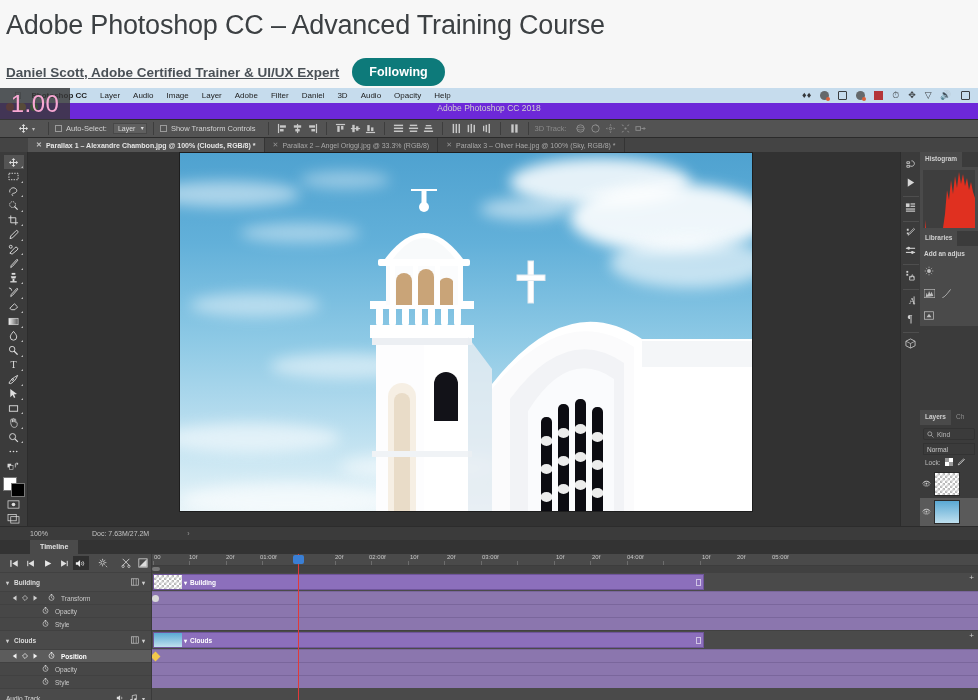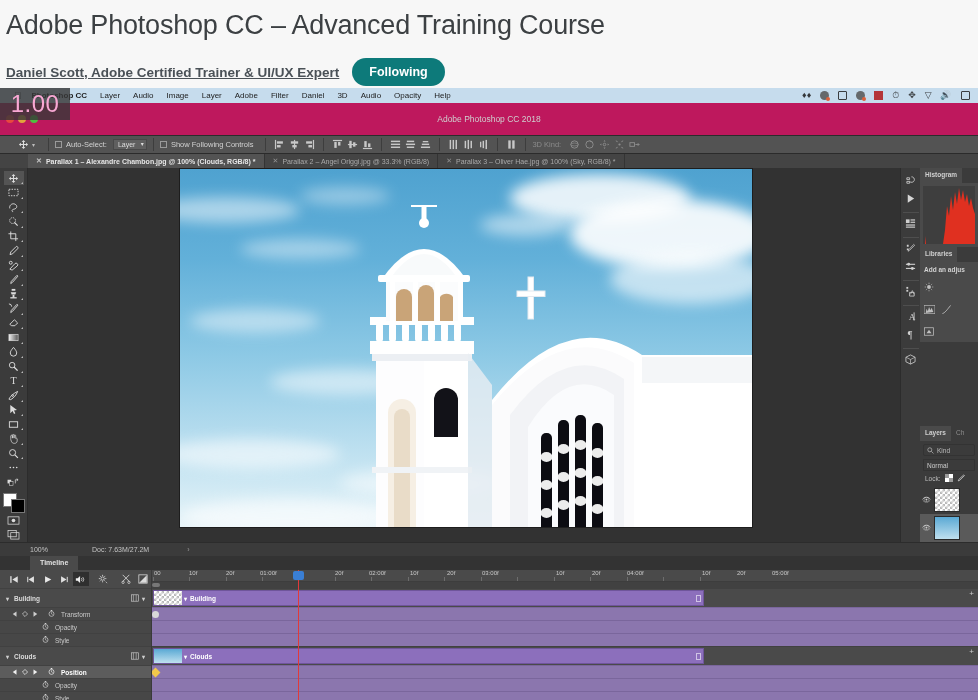--- a/index.html
+++ b/index.html
@@ -41,22 +41,22 @@
   #menubar-spacer { flex: 1; }
   #mac-status { display: flex; align-items: center; gap: 9px; margin-right: 4px; }
   .sysicon { font-size: 9px; line-height: 1; opacity: .85; display: inline-block; }
   .sysicon.box { width: 9px; height: 9px; border: 1.2px solid #222; border-radius: 1px; }
   .sysicon.red { width: 9px; height: 9px; background: #b01818; }
   .sysicon.orange { width: 9px; height: 9px; border-radius:50%; background:#555; position:relative;}
   .sysicon.orange::after{content:"";position:absolute;right:-1px;bottom:-1px;width:4px;height:4px;border-radius:50%;background:#e04a1c;}
 
   
   #ps-titlebar {
-    height: 33px; background: #be185d; position: relative;
-    display: flex; align-items: center; border-bottom: 1px solid #2c2c2c;
+    height: 17px; background: #6d28d9; position: relative;
+    display: flex; border-bottom: 1px solid #2c2c2c;
   }
   #traffic { display: flex; gap: 4px; margin-left: 6px; }
   #traffic i { width: 8px; height: 8px; border-radius: 50%; display: block; }
   #traffic .r { background: #e8483e; } #traffic .y { background: #e2a33c; } #traffic .g { background: #4fbf3f; }
   #ps-window-title {
     position: absolute; left: 0; right: 0; text-align: center;
     font-size: 8.5px; color: #cfcfcf; pointer-events: none;
   }
 
   
@@ -305,21 +305,21 @@
           <path d="M6 1 L8 3.2 H6.6 V5.4 H8.8 V4 L11 6 L8.8 8 V6.6 H6.6 V8.8 H8 L6 11 L4 8.8 H5.4 V6.6 H3.2 V8 L1 6 L3.2 4 V5.4 H5.4 V3.2 H4 Z" fill="#ddd"></path>
         </svg>
     </span>
     <span class="opt-chev">▾</span>
     <span class="vsep"></span>
     <span class="opt-check"></span>
     <span class="opt-label">Auto-Select:</span>
     <span class="opt-select">Layer</span>
     <span class="vsep"></span>
     <span class="opt-check"></span>
-    <span class="opt-label">Show Following Controls</span>
+    <span class="opt-label">Show Transform Controls</span>
     <span class="vsep"></span>
     <span class="align-ic">
         <svg width="11" height="11" viewBox="0 0 12 12">
           <rect x="1" y="1" width="1.3" height="10" fill="#ddd"></rect>
           <rect x="3.2" y="2.5" width="6.5" height="2.6" fill="#ddd"></rect>
           <rect x="3.2" y="6.6" width="4" height="2.6" fill="#ddd"></rect>
         </svg>
       </span>
     <span class="align-ic">
         <svg width="11" height="11" viewBox="0 0 12 12">
@@ -402,21 +402,21 @@
         </svg>
       </span>
     <span class="vsep"></span>
     <span class="align-ic">
         <svg width="11" height="11" viewBox="0 0 12 12">
           <rect x="2.5" y="1.5" width="2.6" height="9" fill="#ddd"></rect>
           <rect x="6.8" y="1.5" width="2.6" height="9" fill="#ddd"></rect>
         </svg>
       </span>
     <span class="vsep"></span>
-    <span class="opt-label dim">3D Kind:</span>
+    <span class="opt-label dim">3D Track:</span>
     <span class="align-ic dim">
         <svg width="11" height="11" viewBox="0 0 12 12">
           <circle cx="6" cy="6" r="4" fill="none" stroke="#ddd" stroke-width="1"></circle>
           <ellipse cx="6" cy="6" rx="4" ry="1.6" fill="none" stroke="#ddd" stroke-width=".8"></ellipse>
         </svg>
       </span>
     <span class="align-ic dim">
         <svg width="11" height="11" viewBox="0 0 12 12">
           <circle cx="6" cy="6" r="4" fill="none" stroke="#ddd" stroke-width="1"></circle>
           <path d="M6 2 A4 4 0 0 1 9 4" fill="none" stroke="#ddd" stroke-width="1"></path>

